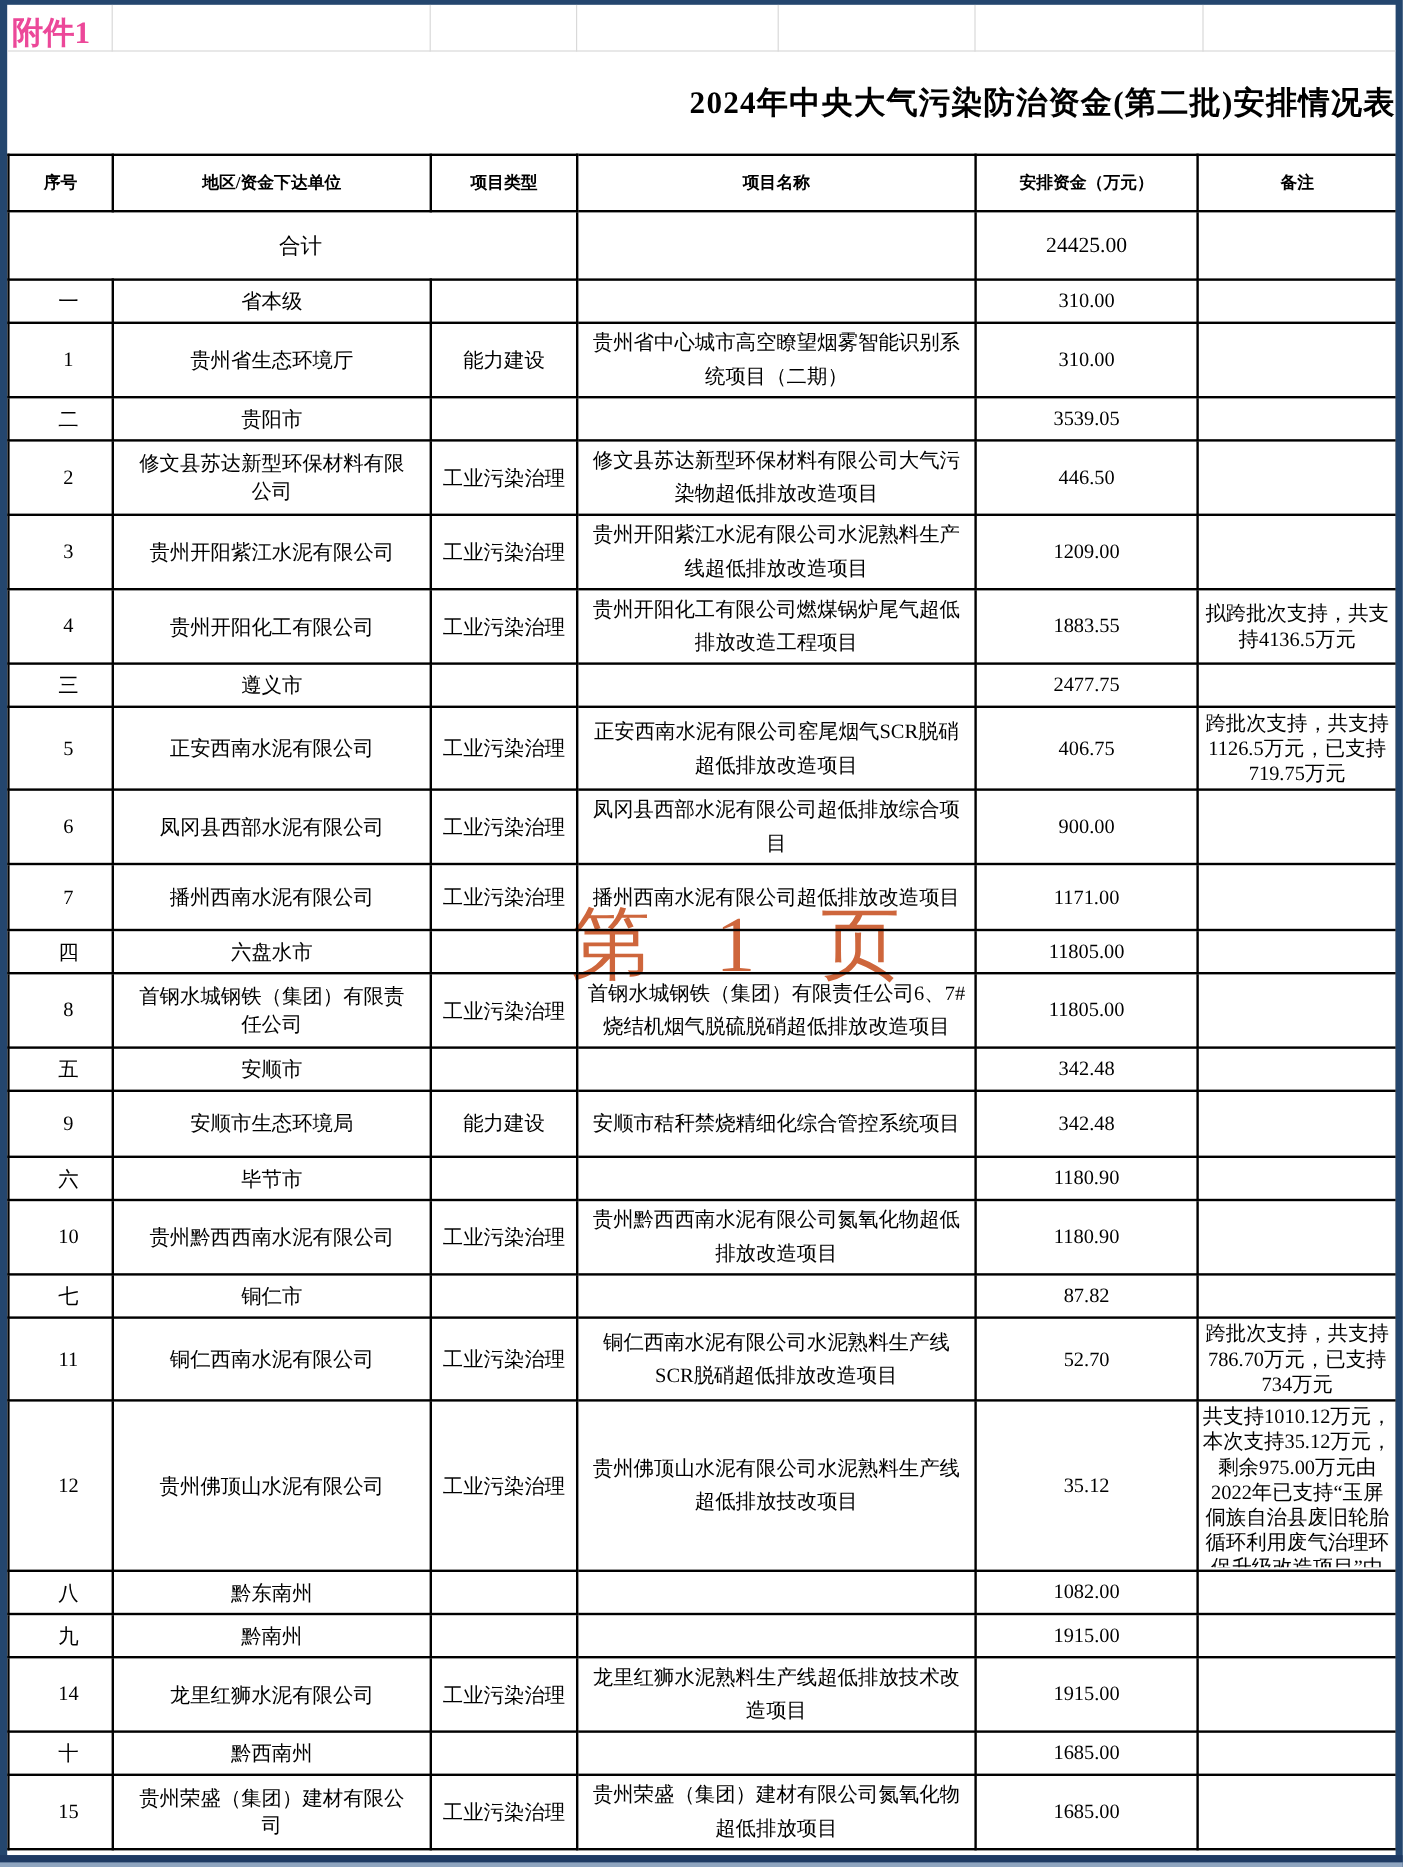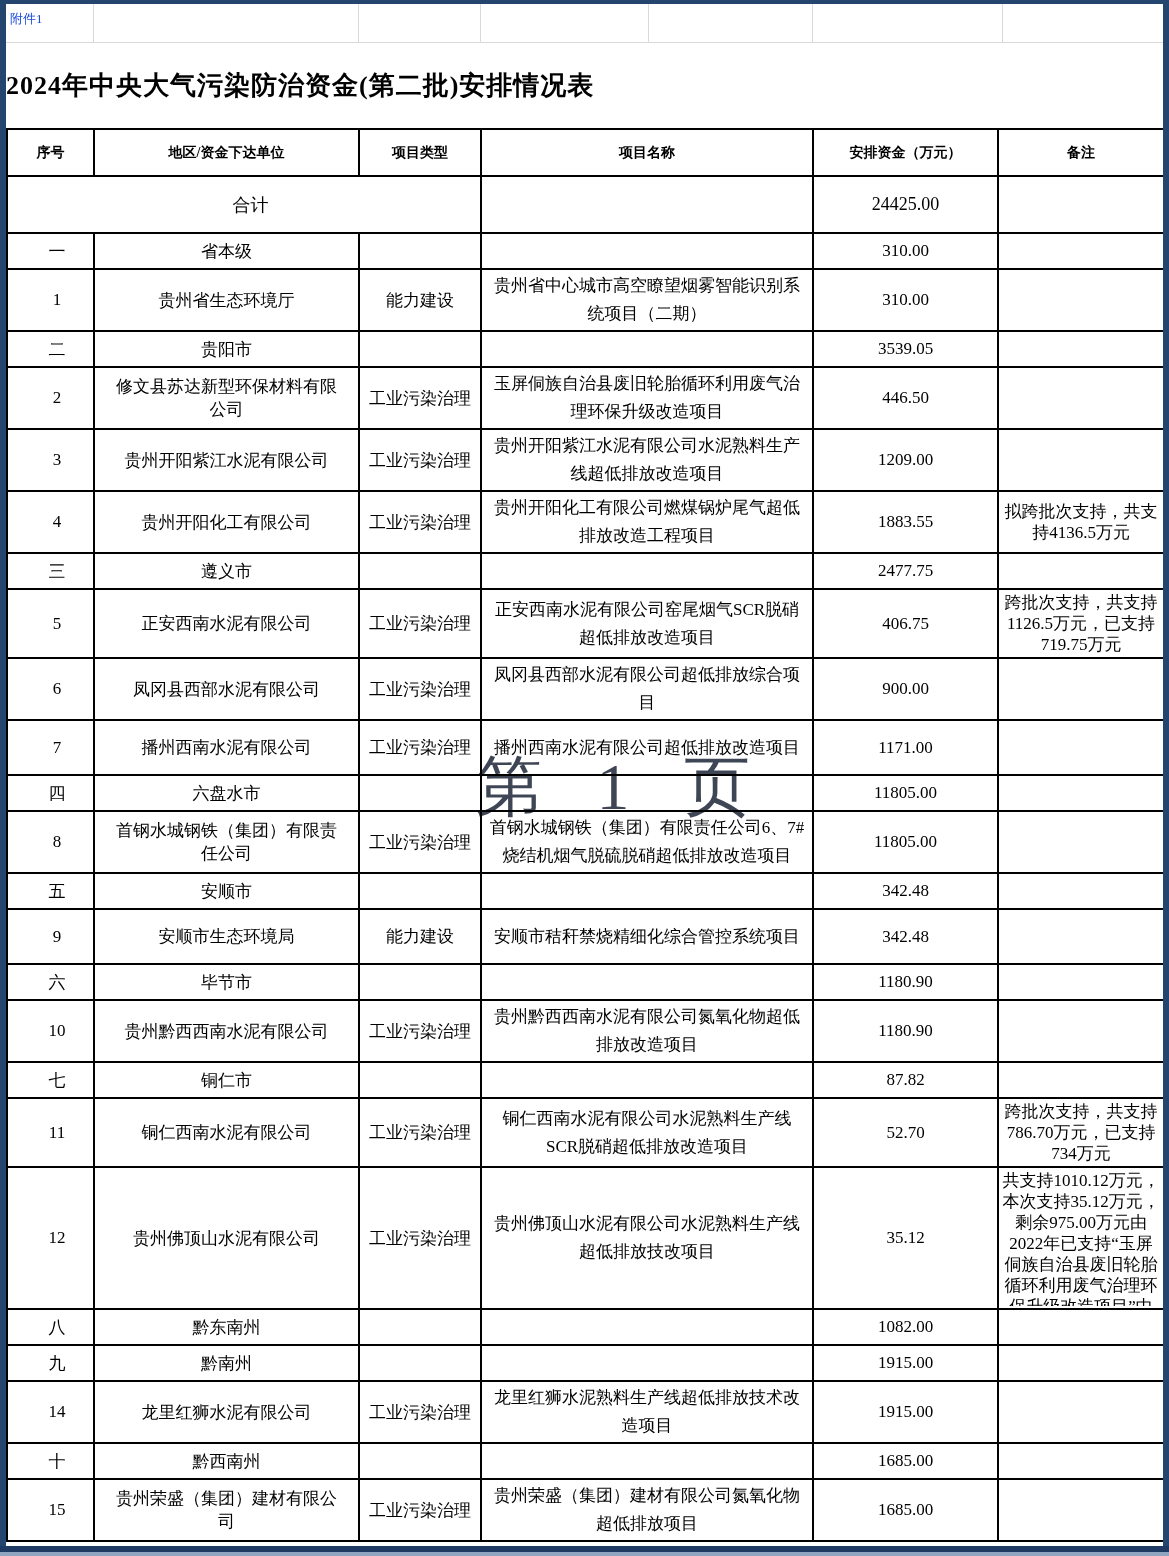--- a/index.html
+++ b/index.html
@@ -21,42 +21,42 @@
   }
 
   
   .top-strip {
     position: relative;
     height: 39px;
     border-bottom: 1px solid #d9d9d9;
   }
   .attachment-label {
     position: absolute; left: 4px; top: 6px;
-    font-size: 13px; font-weight: normal; color: #1d4ed8;
+    font-size: 26px; font-weight: bold; color: #ec4899;
   }
   .gridline {
     position: absolute; top: 0; width: 1px; height: 39px;
     background: #d9d9d9;
   }
 
   
   .title-row {
     height: 85px;
-    display: flex; align-items: center; justify-content: flex-start;
+    display: flex; align-items: center; justify-content: flex-end;
   }
   .sheet-title {
     font-size: 26px; font-weight: bold; color: #000; letter-spacing: 1px;
   }
 
   
   .watermark {
     position: absolute;
     left: 470px; top: 738px;
     font-size: 66px;
-    color: #0f172a;
+    color: #c2410c;
     opacity: 0.8;
     letter-spacing: 14px;
     word-spacing: 10px;
     white-space: nowrap;
     pointer-events: none;
   }
 
   
   table.main {
     position: relative;
@@ -168,21 +168,21 @@
             <td class="c-unit">贵阳市</td>
             <td class="c-type"></td>
             <td class="c-name"></td>
             <td class="c-amount">3539.05</td>
             <td class="c-remark"></td>
           </tr>
           <tr class="row-item">
             <td class="c-no">2</td>
             <td class="c-unit">修文县苏达新型环保材料有限公司</td>
             <td class="c-type">工业污染治理</td>
-            <td class="c-name">玉屏侗族自治县废旧轮胎循环利用废气治理环保升级改造项目</td>
+            <td class="c-name">修文县苏达新型环保材料有限公司大气污染物超低排放改造项目</td>
             <td class="c-amount">446.50</td>
             <td class="c-remark"></td>
           </tr>
           <tr class="row-item">
             <td class="c-no">3</td>
             <td class="c-unit">贵州开阳紫江水泥有限公司</td>
             <td class="c-type">工业污染治理</td>
             <td class="c-name">贵州开阳紫江水泥有限公司水泥熟料生产线超低排放改造项目</td>
             <td class="c-amount">1209.00</td>
             <td class="c-remark"></td>

